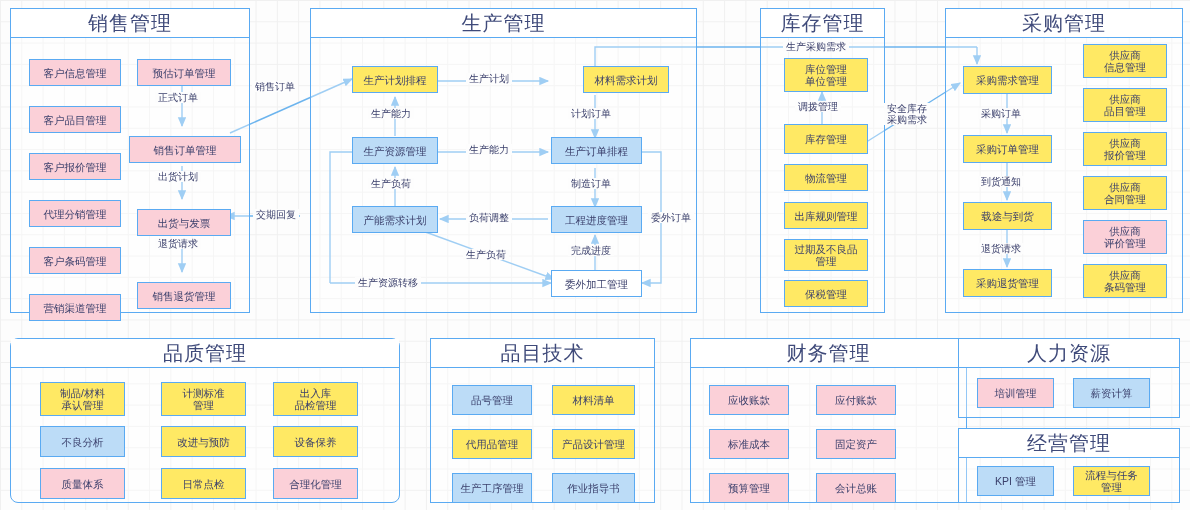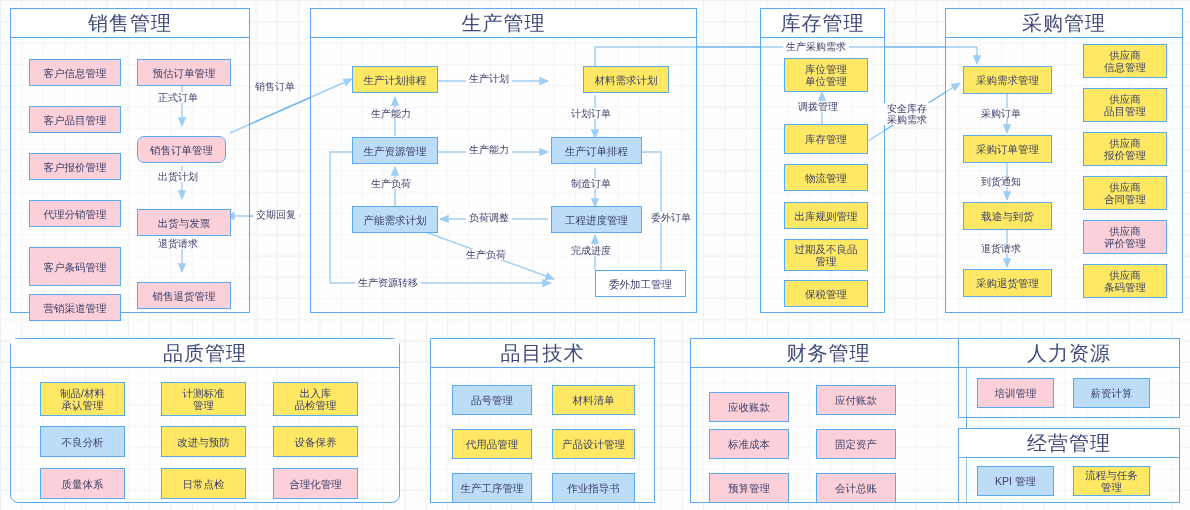--- a/index.html
+++ b/index.html
@@ -47,21 +47,21 @@
     text-align:center;
     font-size:10.5px;
     line-height:12px;
     color:#3a3f6b;
     padding:1px 2px;
     white-space:pre-line;
   }
   .n-pink  {background:#fbd0d8;}
   .n-yellow{background:#ffe964;}
   .n-blue  {background:#bcdcf7;}
-  .n-white {background:#ffffff;margin-left:44px;}
+  .n-white {background:#ffffff;}
   .elabel{
     position:absolute;
     font-size:10px;color:#3a3f6b;
     background:#fdfdfd;
     padding:0 3px;
     white-space:nowrap;
     line-height:11px;
     text-align:center;
   }
   .elabel.two{line-height:11px;white-space:pre-line;}
@@ -123,25 +123,25 @@
 
   <div class="panel" style="left:10px;top:8px;width:240px;height:305px;">
     <div class="panel-head">
       <span>销售管理</span>
     </div>
     <div class="panel-body">
       <div class="node n-pink" style="left:18px;top:21px;width:92px;height:27px;">客户信息管理</div>
       <div class="node n-pink" style="left:18px;top:68px;width:92px;height:27px;">客户品目管理</div>
       <div class="node n-pink" style="left:18px;top:115px;width:92px;height:27px;">客户报价管理</div>
       <div class="node n-pink" style="left:18px;top:162px;width:92px;height:27px;">代理分销管理</div>
-      <div class="node n-pink" style="left:18px;top:209px;width:92px;height:39px;">客户条码管理</div>
+      <div class="node n-pink" style="left:18px;top:209px;width:92px;height:27px;">客户条码管理</div>
       <div class="node n-pink" style="left:18px;top:256px;width:92px;height:27px;">营销渠道管理</div>
 
       <div class="node n-pink" style="left:126px;top:21px;width:94px;height:27px;">预估订单管理</div>
-      <div class="node n-pink" style="left:126px;top:98px;width:89px;height:27px;border-radius:7px;">销售订单管理</div>
+      <div class="node n-pink" style="left:118px;top:98px;width:112px;height:27px;">销售订单管理</div>
       <div class="node n-pink" style="left:126px;top:171px;width:94px;height:27px;">出货与发票</div>
       <div class="node n-pink" style="left:126px;top:244px;width:94px;height:27px;">销售退货管理</div>
     </div>
   </div>
 
   <div class="elabel" style="left:155px;top:92px;text-align:center;">正式订单</div>
   <div class="elabel" style="left:155px;top:165px;margin-top:6px;">出货计划</div>
   <div class="elabel" style="left:155px;top:238px;">退货请求</div>
   <div class="elabel" style="left:252px;top:81px;">销售订单</div>
   <div class="elabel" style="left:253px;top:209px;">交期回复</div>
@@ -255,21 +255,21 @@
       <div class="node n-blue" style="left:21px;top:105px;width:80px;height:30px;">生产工序管理</div>
       <div class="node n-blue" style="left:121px;top:105px;width:83px;height:30px;">作业指导书</div>
     </div>
   </div>
 
   <div class="panel" style="left:690px;top:338px;width:277px;height:165px;">
     <div class="panel-head">
       <span>财务管理</span>
     </div>
     <div class="panel-body">
-      <div class="node n-pink" style="left:18px;top:24px;width:80px;height:30px;">应收账款</div>
+      <div class="node n-pink" style="left:18px;top:17px;width:80px;height:30px;">应收账款</div>
       <div class="node n-pink" style="left:125px;top:17px;width:80px;height:30px;">应付账款</div>
       <div class="node n-pink" style="left:18px;top:61px;width:80px;height:30px;">标准成本</div>
       <div class="node n-pink" style="left:125px;top:61px;width:80px;height:30px;">固定资产</div>
       <div class="node n-pink" style="left:18px;top:105px;width:80px;height:30px;">预算管理</div>
       <div class="node n-pink" style="left:125px;top:105px;width:80px;height:30px;">会计总账</div>
     </div>
   </div>
 
   <div class="panel" style="left:958px;top:338px;width:222px;height:80px;">
     <div class="panel-head">

